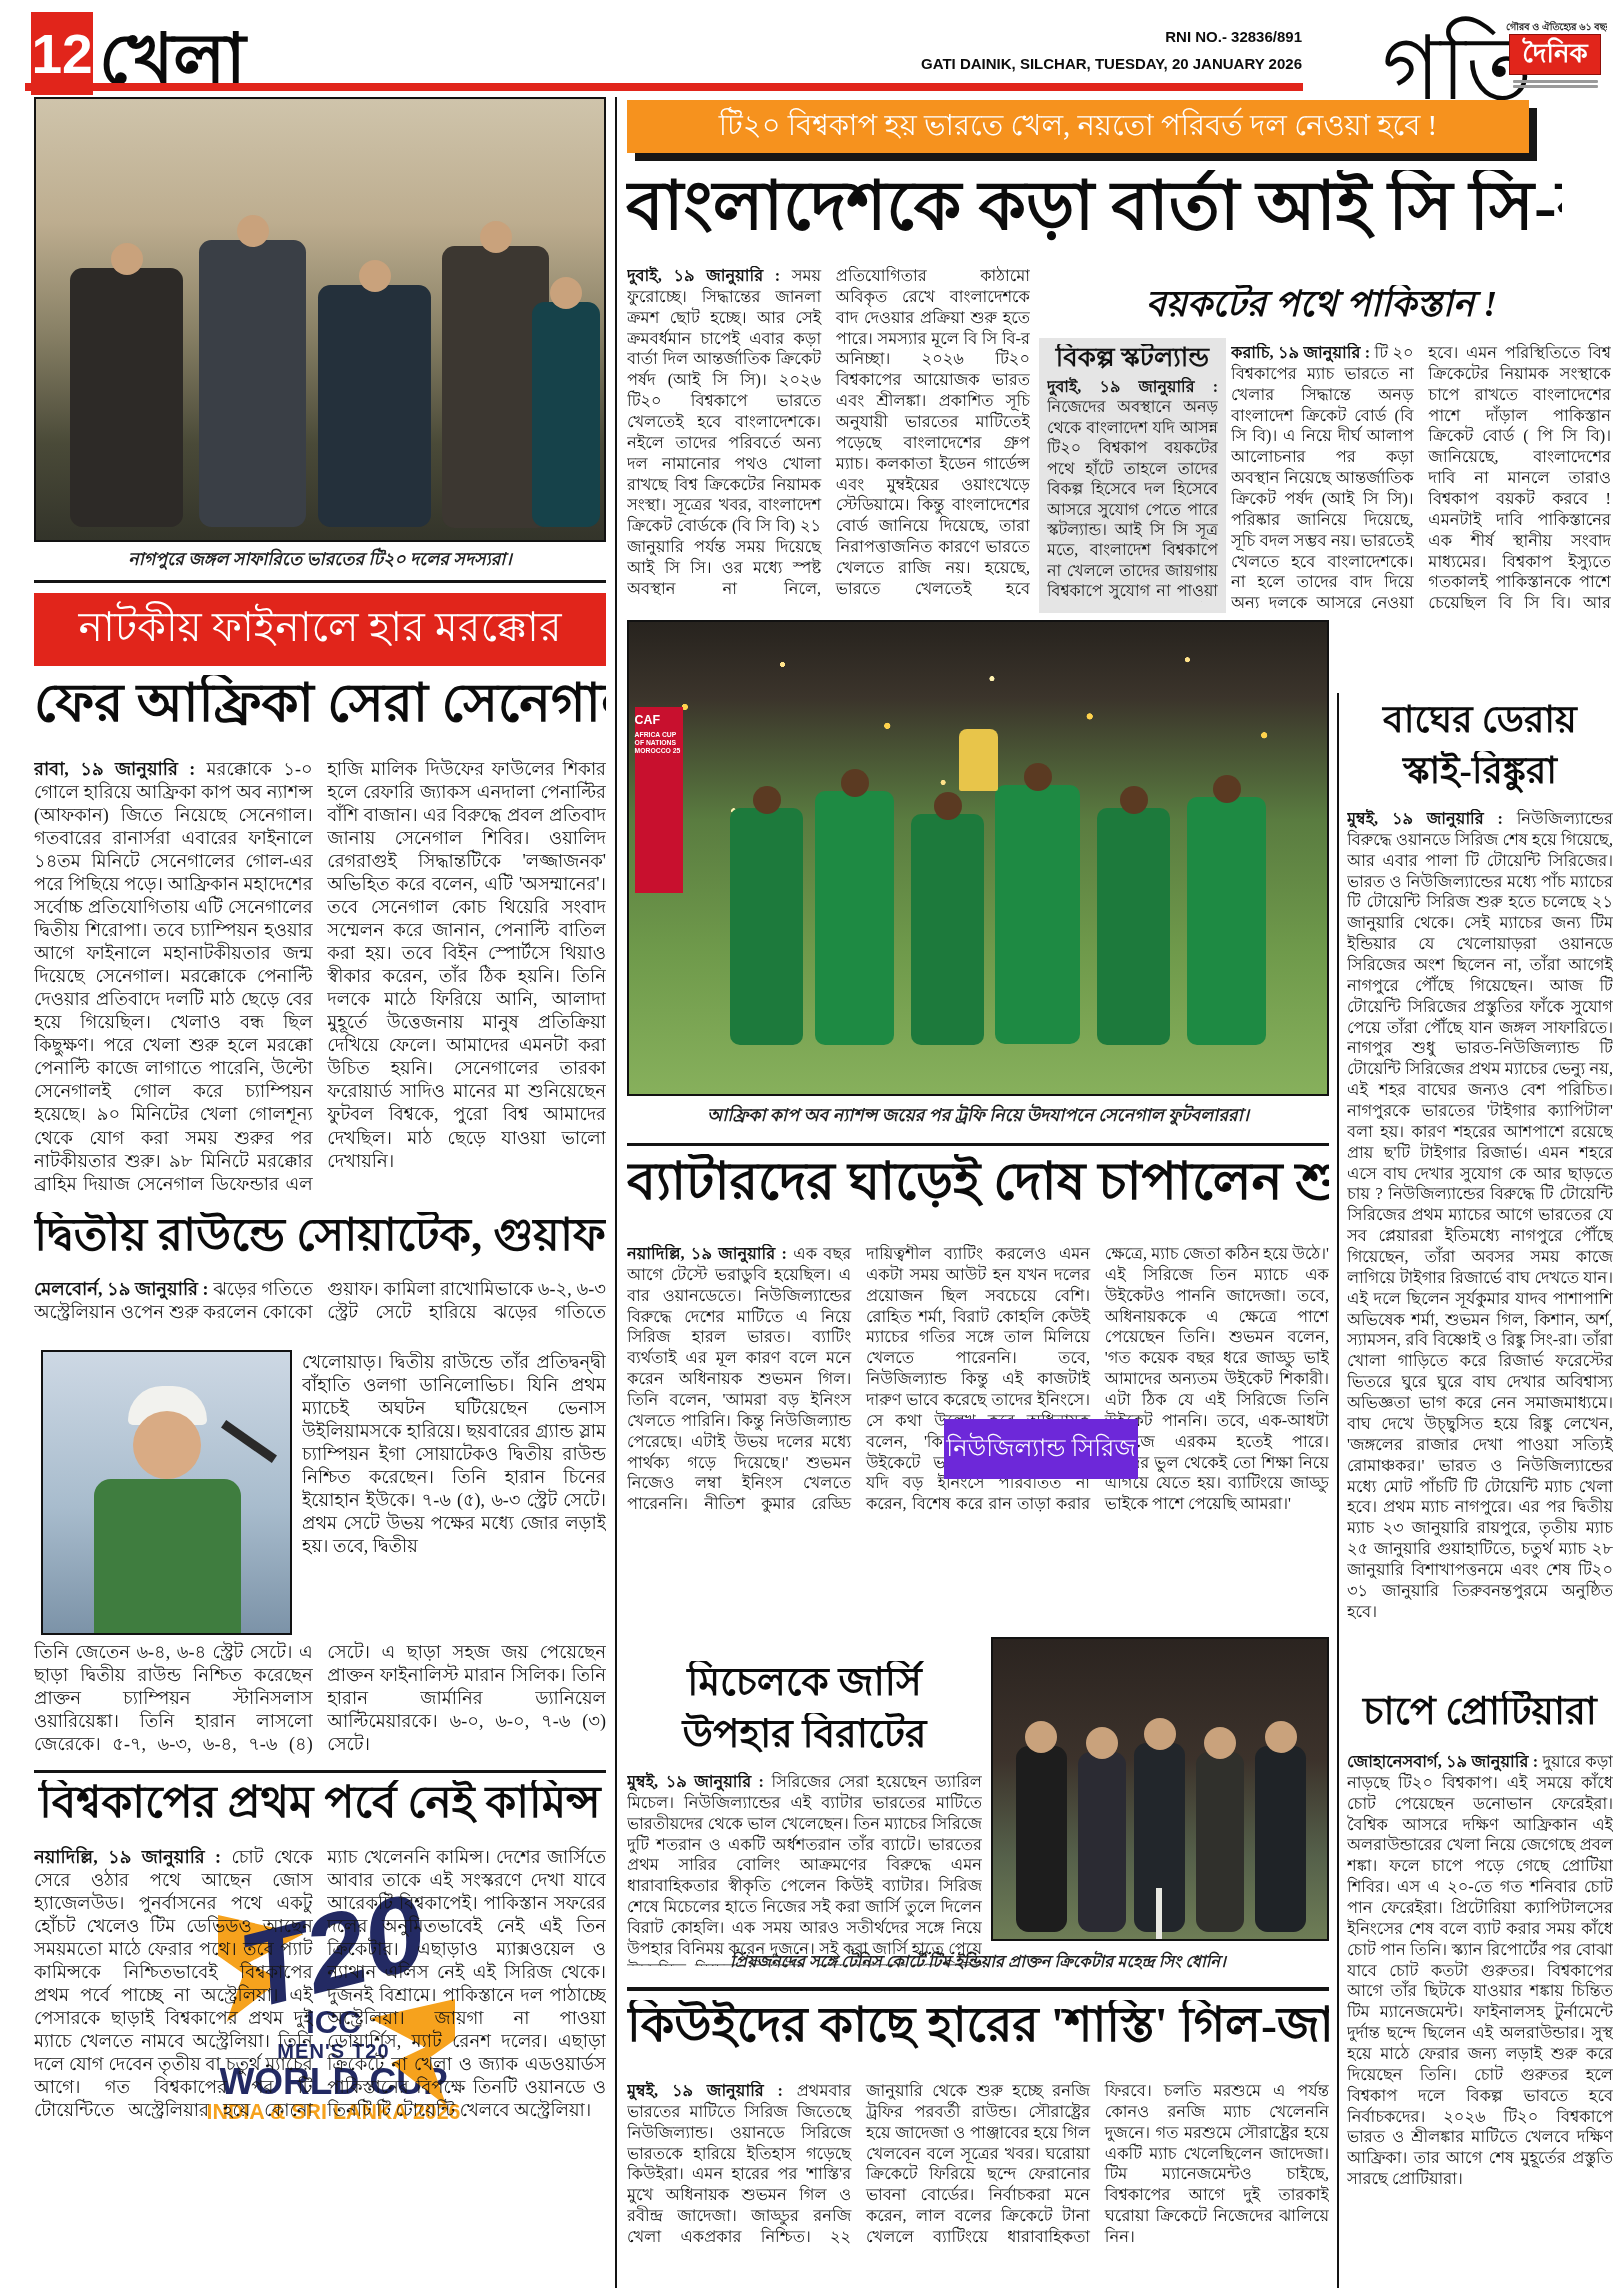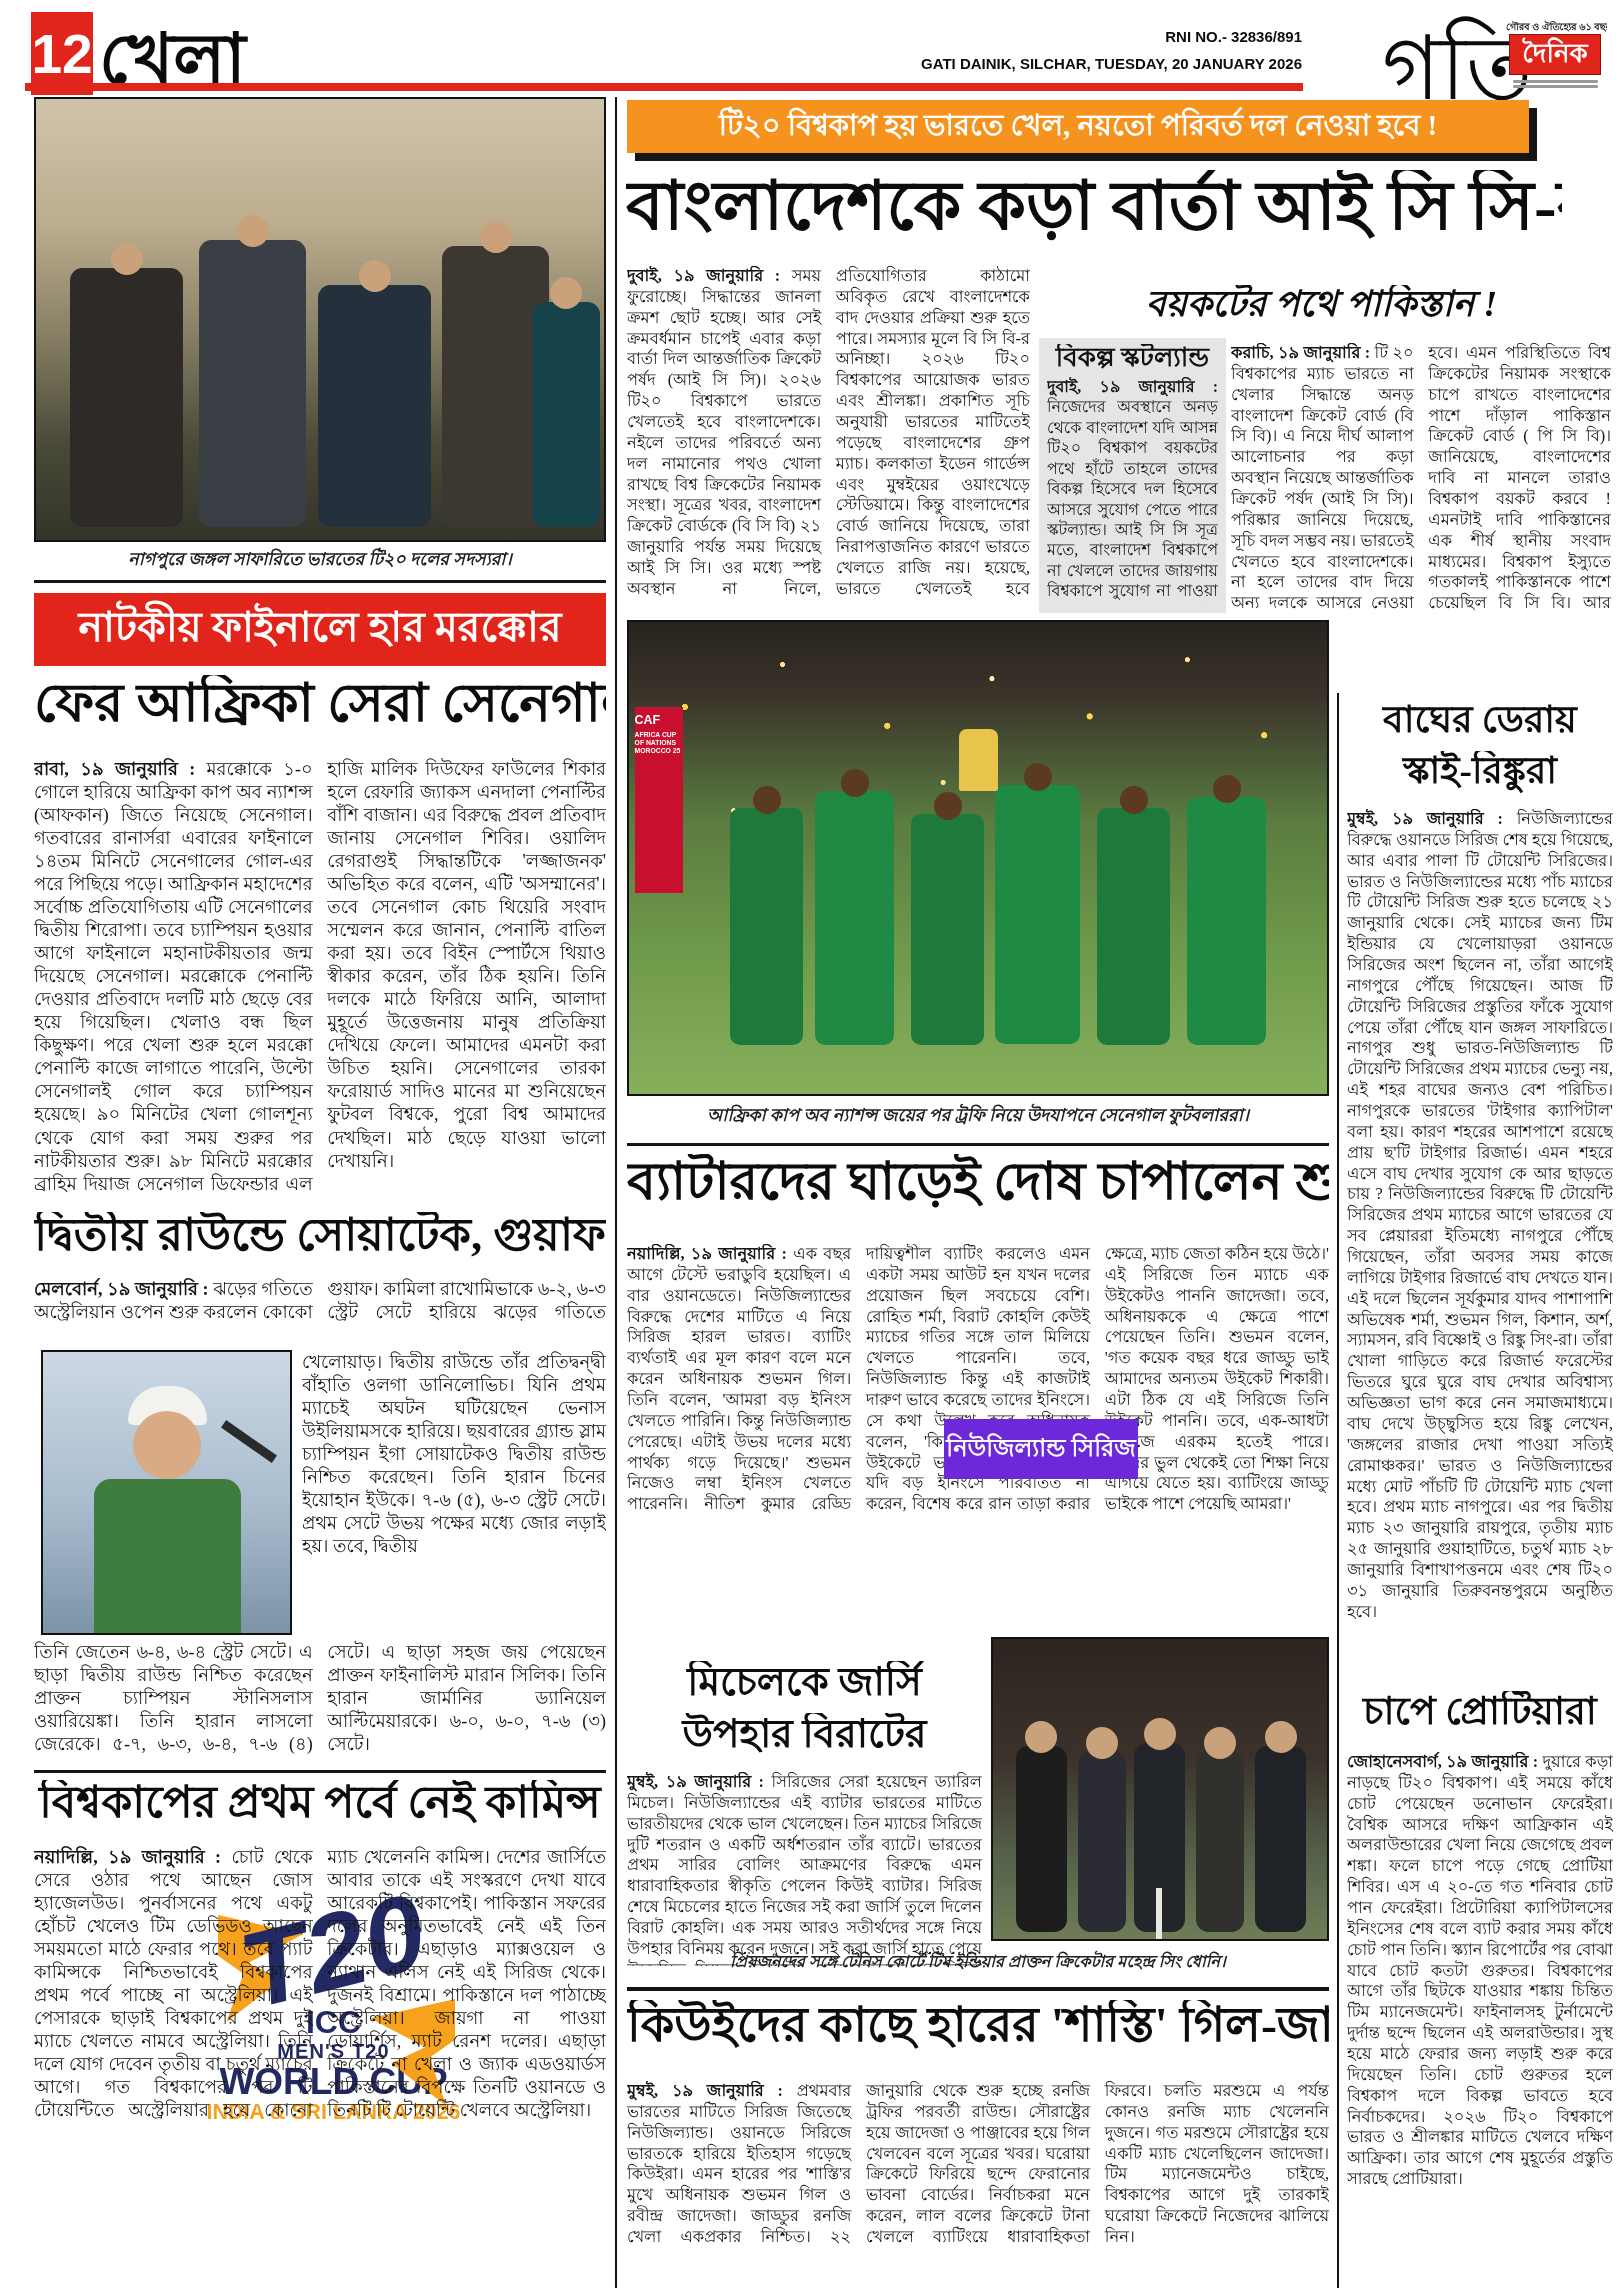--- a/index.html
+++ b/index.html
@@ -21,21 +21,21 @@
     color:#0c0c0c;overflow:hidden;white-space:nowrap;
     font-family:"Liberation Serif", serif;
   }
   .caption{
     position:absolute;font-style:italic;font-weight:bold;text-align:center;
     font-size:17.5px;color:#222;overflow:hidden;white-space:nowrap;
   }
   .photo{position:absolute;border:2.3px solid #121212;overflow:hidden;box-sizing:border-box}
   .banner{
     position:absolute;display:flex;align-items:center;justify-content:center;
-    font-weight:bold;color:#fff;overflow:hidden;white-space:nowrap;
+    font-weight:normal;color:#fff;overflow:hidden;white-space:nowrap;
   }
   
   .pageno{
     position:absolute;left:31px;top:12.4px;width:62px;height:83px;background:#e1251b;
     color:#fff;font:bold 55px "Liberation Sans",sans-serif;
     display:flex;align-items:center;justify-content:center;
   }
   .section-title{
     position:absolute;left:99px;top:4.5px;font-weight:bold;font-size:70px;color:#0a0a0a;
     font-family:"Liberation Serif",serif;

